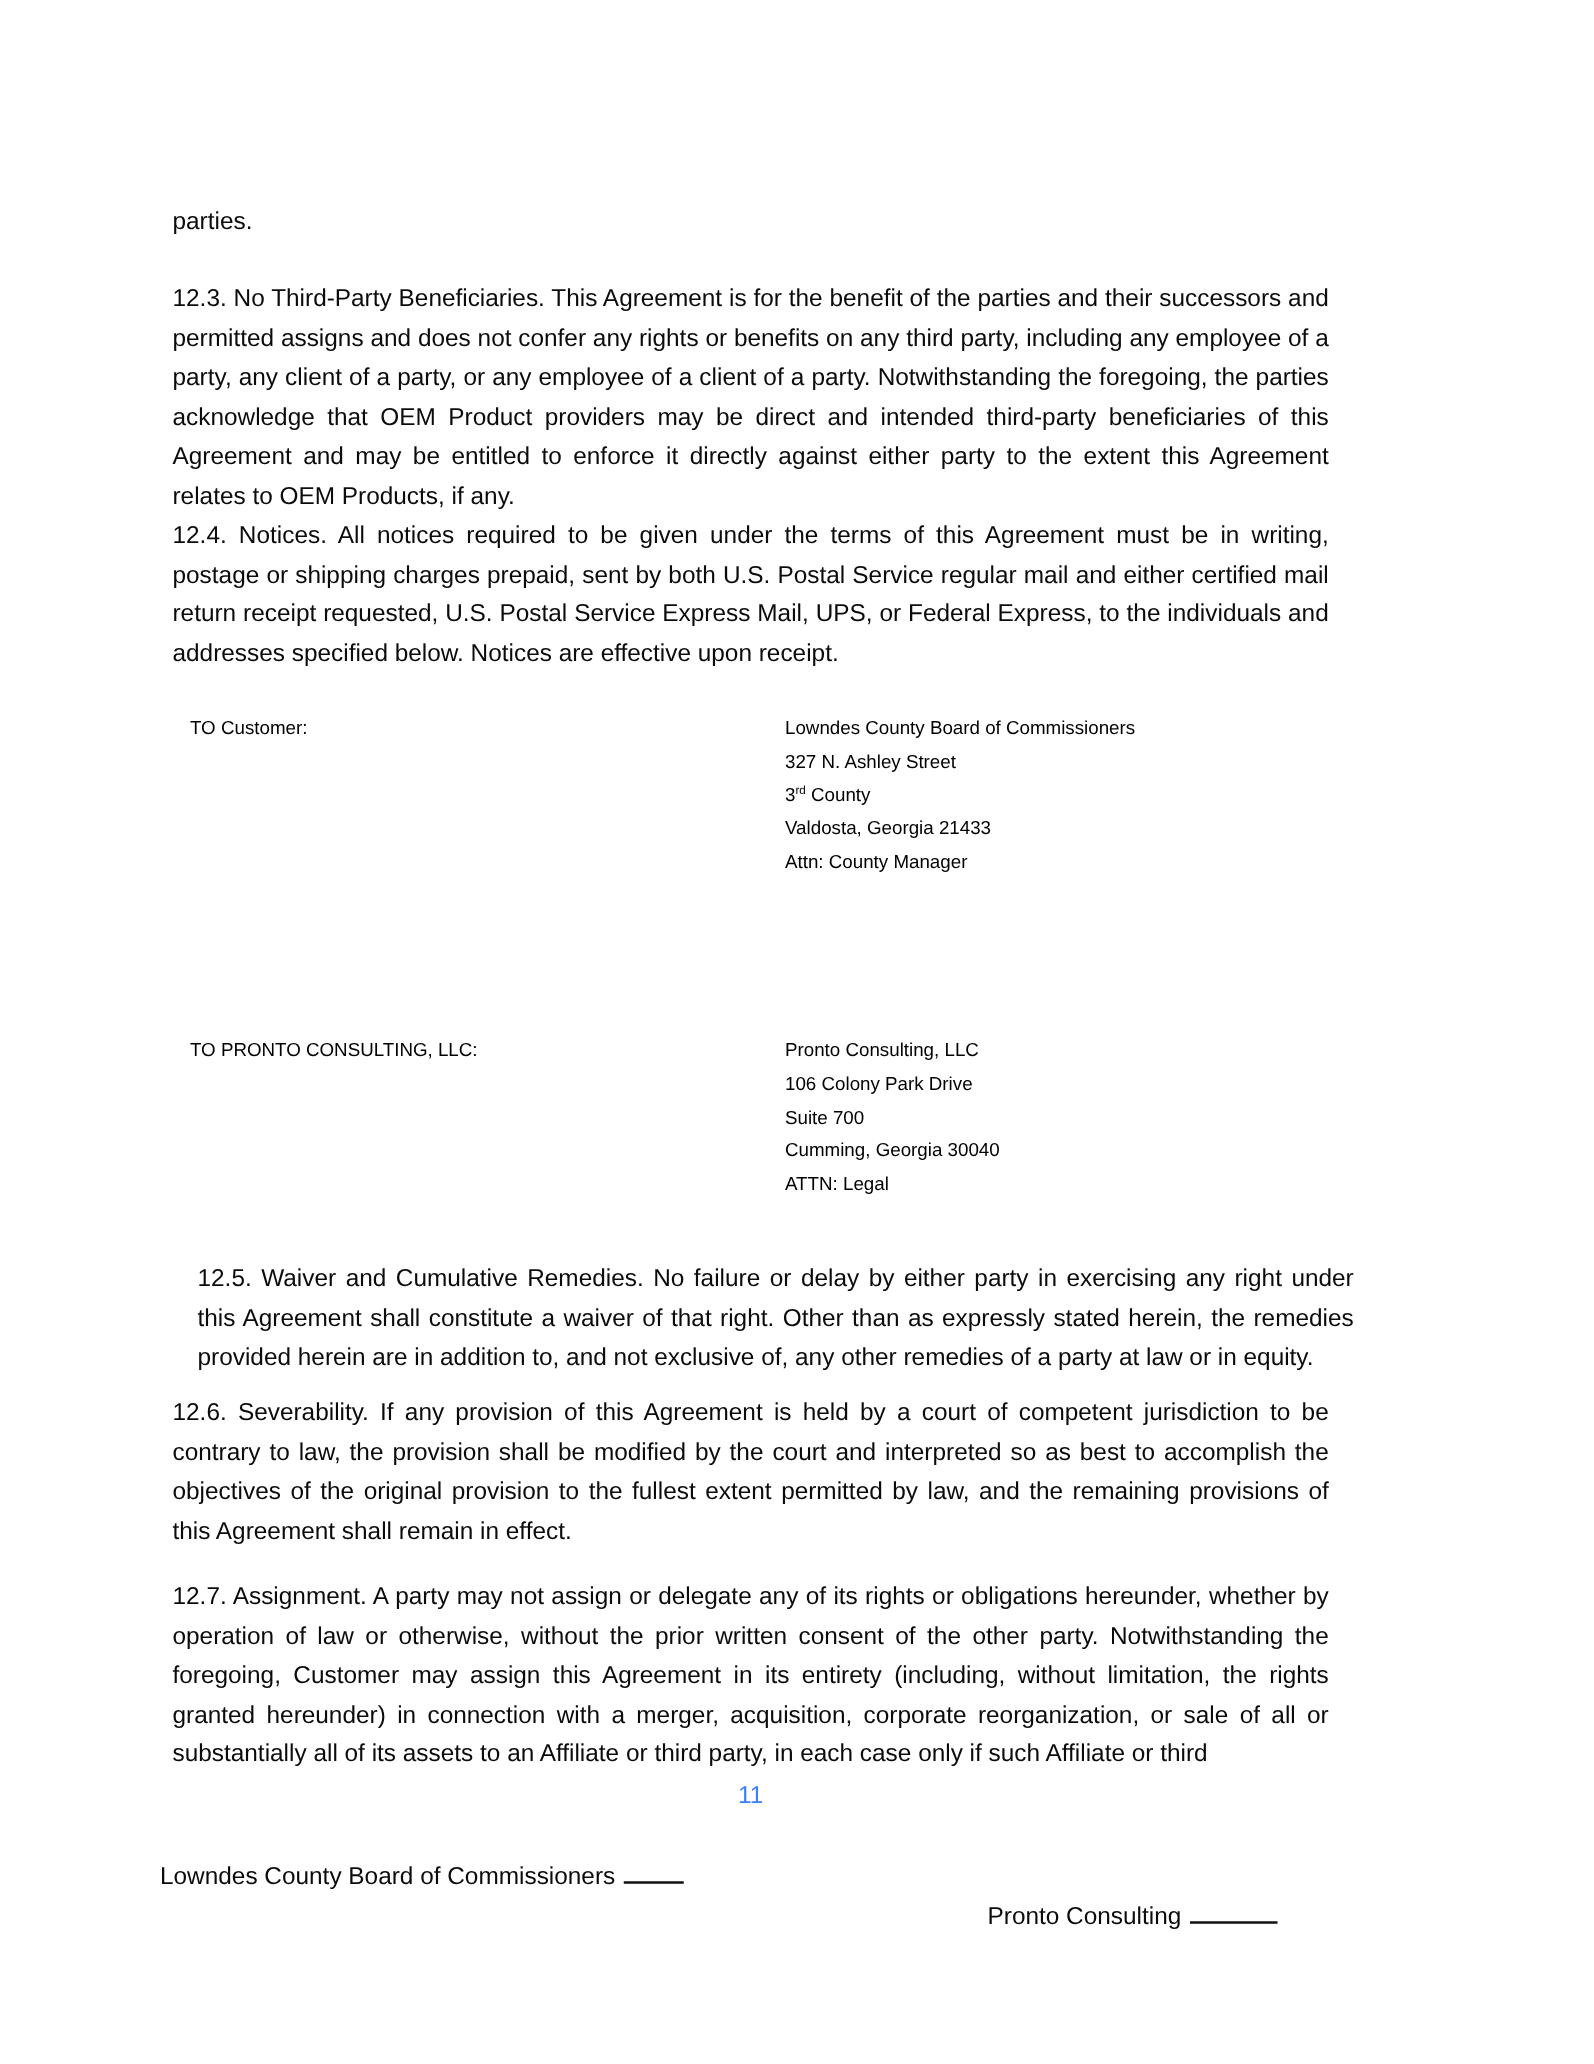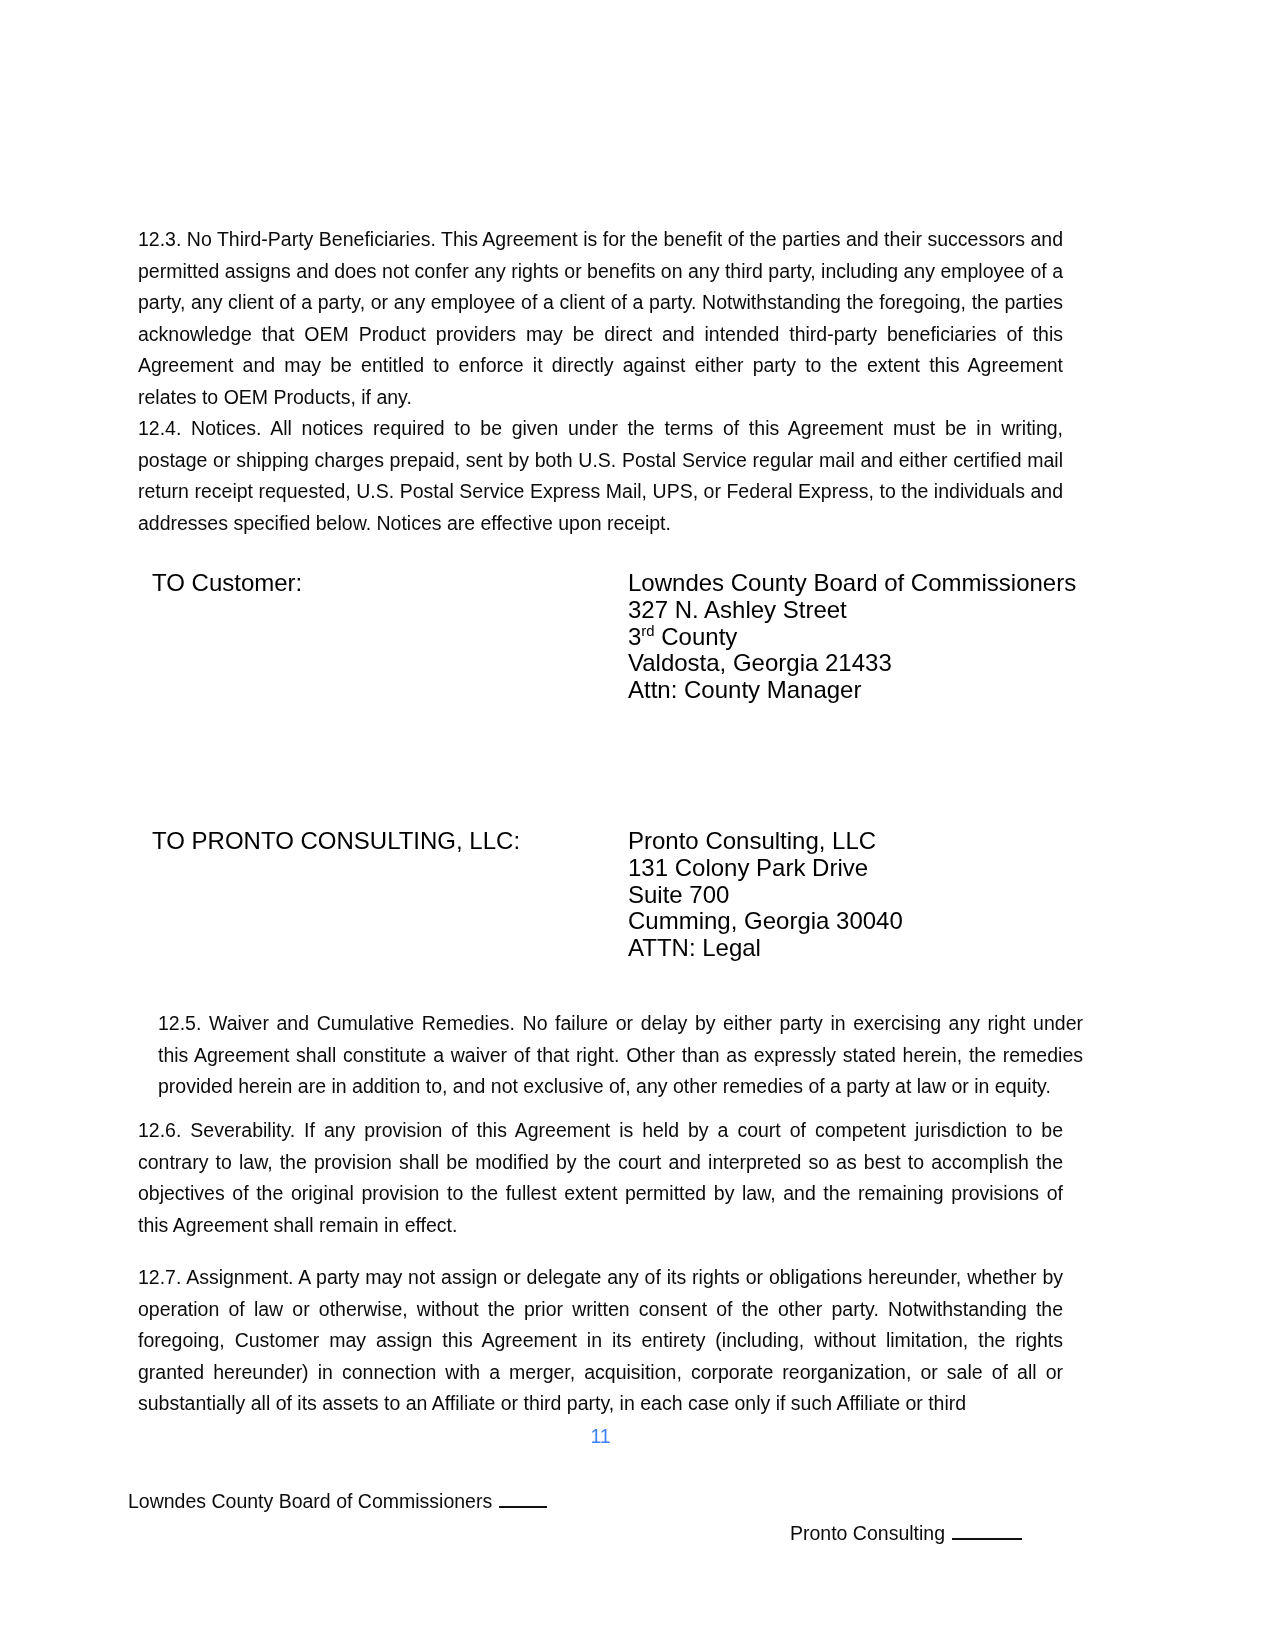--- a/index.html
+++ b/index.html
@@ -50,21 +50,21 @@
   .para-124 {
     position: absolute;
     top: 413px;
     left: 0;
     width: 925px;
   }
   .notice-block {
     position: absolute;
     left: 0;
     width: 925px;
-    font-size: 24px;
+    font-size: 15px;
     line-height: 26.8px;
   }
   .notice-customer { top: 570px; }
   .notice-pronto { top: 828px; }
   .notice-row {
     display: flex;
     flex-direction: row;
     align-items: flex-start;
   }
   .notice-label {
@@ -143,20 +143,21 @@
   }
   .sigline-short { width: 48px; }
   .sigline-long { width: 70px; }
 </style>
 </head>
 <body>
 
 <div class="page">
   <div class="content">
 
+    <p class="para para-first">parties.</p>
 
     <p class="para para-123">12.3.   No Third-Party Beneficiaries. This Agreement is for the benefit of the parties and their successors and permitted assigns and does not confer any rights or benefits on any third party, including any employee of a party, any client of a party, or any employee of a client of a party. Notwithstanding the foregoing, the parties acknowledge that OEM Product providers may be direct and intended third-party beneficiaries of this Agreement and may be entitled to enforce it directly against either party to the extent this Agreement relates to OEM Products, if any.</p>
 
     <p class="para para-124">12.4.   Notices. All notices required to be given under the terms of this Agreement must be in writing, postage or shipping charges prepaid, sent by both U.S. Postal Service regular mail and either certified mail return receipt requested, U.S. Postal Service Express Mail, UPS, or Federal Express, to the individuals and addresses specified below. Notices are effective upon receipt.</p>
 
     <div class="notice-block notice-customer">
       <div class="notice-row">
         <div class="notice-label">TO Customer:</div>
         <div class="notice-address">
           <span class="addr-line">Lowndes County Board of Commissioners</span>
@@ -166,21 +167,21 @@
           <span class="addr-line">Attn:  County Manager</span>
         </div>
       </div>
     </div>
 
     <div class="notice-block notice-pronto">
       <div class="notice-row">
         <div class="notice-label">TO PRONTO CONSULTING, LLC:</div>
         <div class="notice-address">
           <span class="addr-line">Pronto Consulting, LLC</span>
-          <span class="addr-line">131 Colony Park Drive</span>
+          <span class="addr-line">106 Colony Park Drive</span>
           <span class="addr-line">Suite 700</span>
           <span class="addr-line">Cumming, Georgia 30040</span>
           <span class="addr-line">ATTN: Legal</span>
         </div>
       </div>
     </div>
 
     <p class="para para-125">12.5.   Waiver and Cumulative Remedies. No failure or delay by either party in exercising any right under this Agreement shall constitute a waiver of that right. Other than as expressly stated herein, the remedies provided herein are in addition to, and not exclusive of, any other remedies of a party at law or in equity.</p>
 
     <p class="para para-126">12.6.   Severability. If any provision of this Agreement is held by a court of competent jurisdiction to be contrary to law, the provision shall be modified by the court and interpreted so as best to accomplish the objectives of the original provision to the fullest extent permitted by law, and the remaining provisions of this Agreement shall remain in effect.</p>

